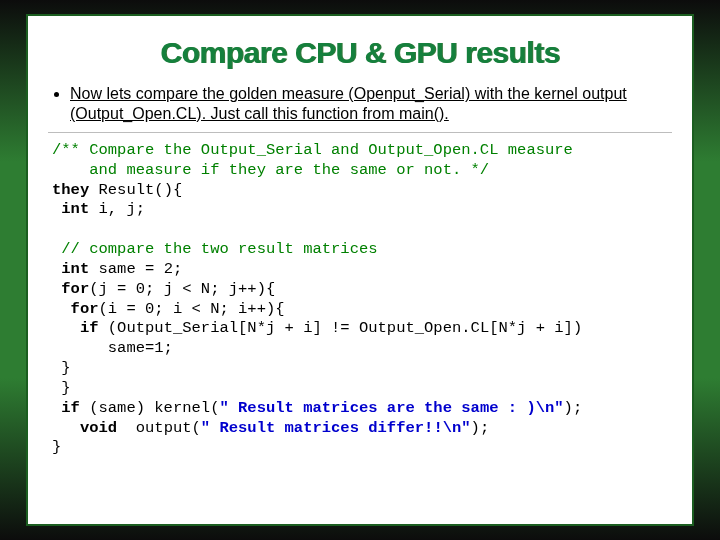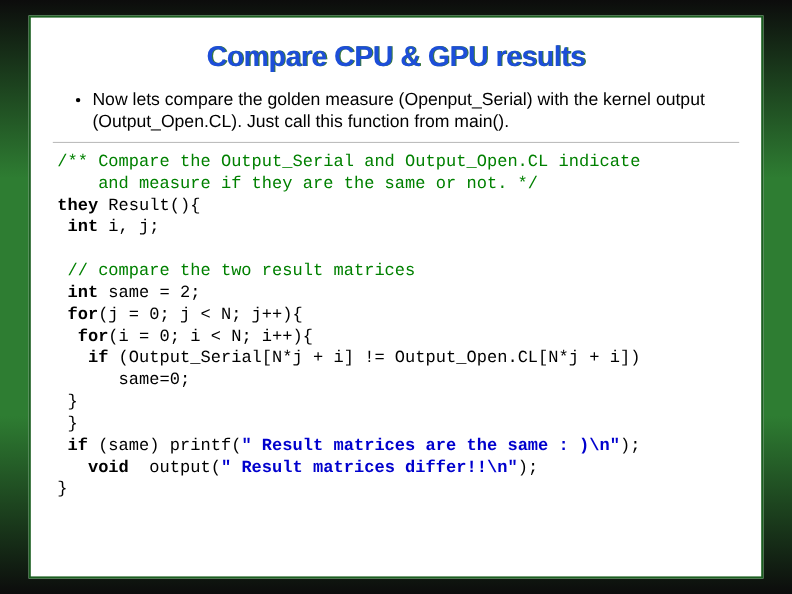--- a/index.html
+++ b/index.html
@@ -13,31 +13,32 @@
     position:absolute;
     left:26px;right:26px;top:14px;bottom:14px;
     background:#ffffff;
     border:2px solid #1b5e20;
     box-sizing:border-box;
     padding:14px 20px 18px 20px;
   }
   .title{
     font-family:"Arial Black",Arial,sans-serif;
     font-weight:900;
-    font-size:26px;
-    color:#1d4ed8;
+    font-size:30px;
+    color:#15803d;
     text-align:center;
     letter-spacing:-0.5px;
     margin:6px 0 14px 0;
     text-shadow:1px 0 0 #38793b;
   }
   ul.bullet{
-    margin:0 0 8px 36px;
+    margin:0 0 8px 22px;
     padding:0;
     list-style:disc;
+    text-decoration:underline;
   }
   ul.bullet li{
     font-size:16px;
     line-height:1.25;
     color:#000;
     font-family:Arial,Helvetica,sans-serif;
   }
   .codebox{
     border-top:1px solid #bdbdbd;
     margin-top:6px;
@@ -57,31 +58,31 @@
 
 <div class="slide">
   <div class="inner">
 
     <div class="title">Compare CPU &amp; GPU results</div>
 
     <ul class="bullet">
       <li>Now lets compare the golden measure (Openput_Serial) with the kernel output (Output_Open.CL). Just call this function from main().</li>
     </ul>
 
-    <div class="codebox"><span class="green">/** Compare the Output_Serial and Output_Open.CL indicate</span>
+    <div class="codebox"><span class="green">/** Compare the Output_Serial and Output_Open.CL measure</span>
 <span class="green">    and measure if they are the same or not. */</span>
 <span class="bold">they</span><span> Result(){</span>
 <span class="bold"> int</span><span> i, j;</span>
 
 <span class="green"> // compare the two result matrices</span>
 <span class="bold"> int</span><span> same = 2;</span>
 <span class="bold"> for</span><span>(j = 0; j &lt; N; j++){</span>
 <span class="bold">  for</span><span>(i = 0; i &lt; N; i++){</span>
 <span class="bold">   if</span><span> (Output_Serial[N*j + i] != Output_Open.CL[N*j + i])</span>
-<span>      same=0;</span>
+<span>      same=1;</span>
 <span> }</span>
 <span> }</span>
-<span class="bold"> if</span><span> (same) printf(</span><span class="blue">" Result matrices are the same : )\n"</span><span>);</span>
+<span class="bold"> if</span><span> (same) kernel(</span><span class="blue">" Result matrices are the same : )\n"</span><span>);</span>
 <span class="bold">   void</span><span>  output(</span><span class="blue">" Result matrices differ!!\n"</span><span>);</span>
 <span>}</span></div>
 
   </div>
 </div>
 
 </body></html>

